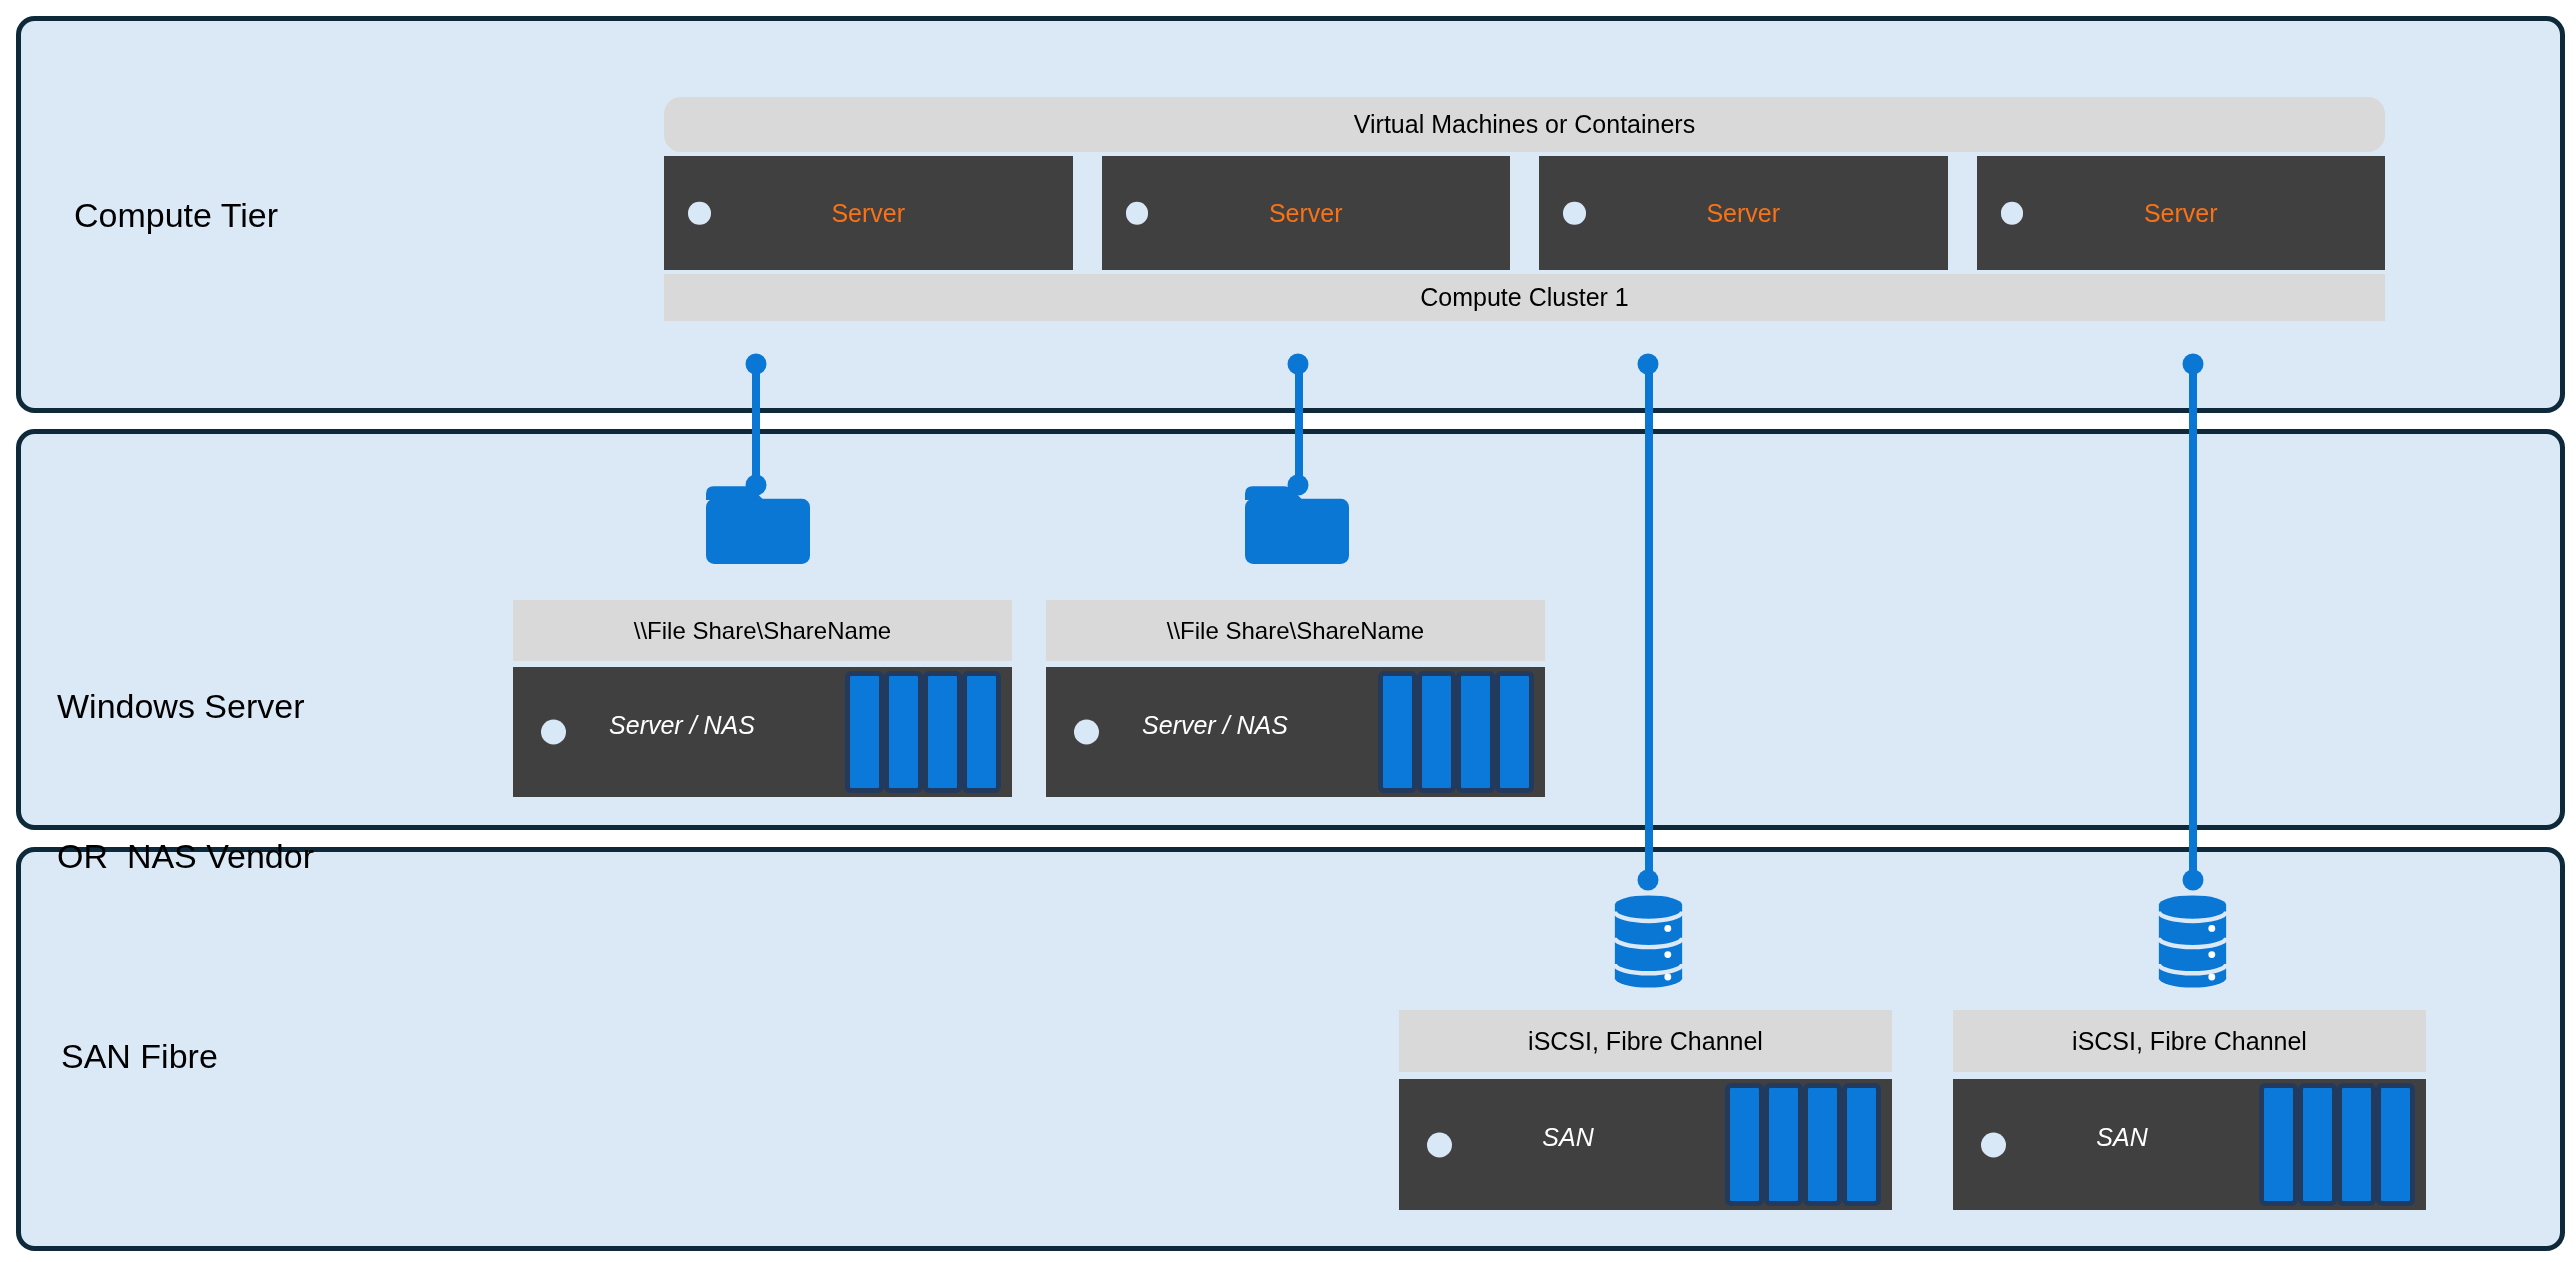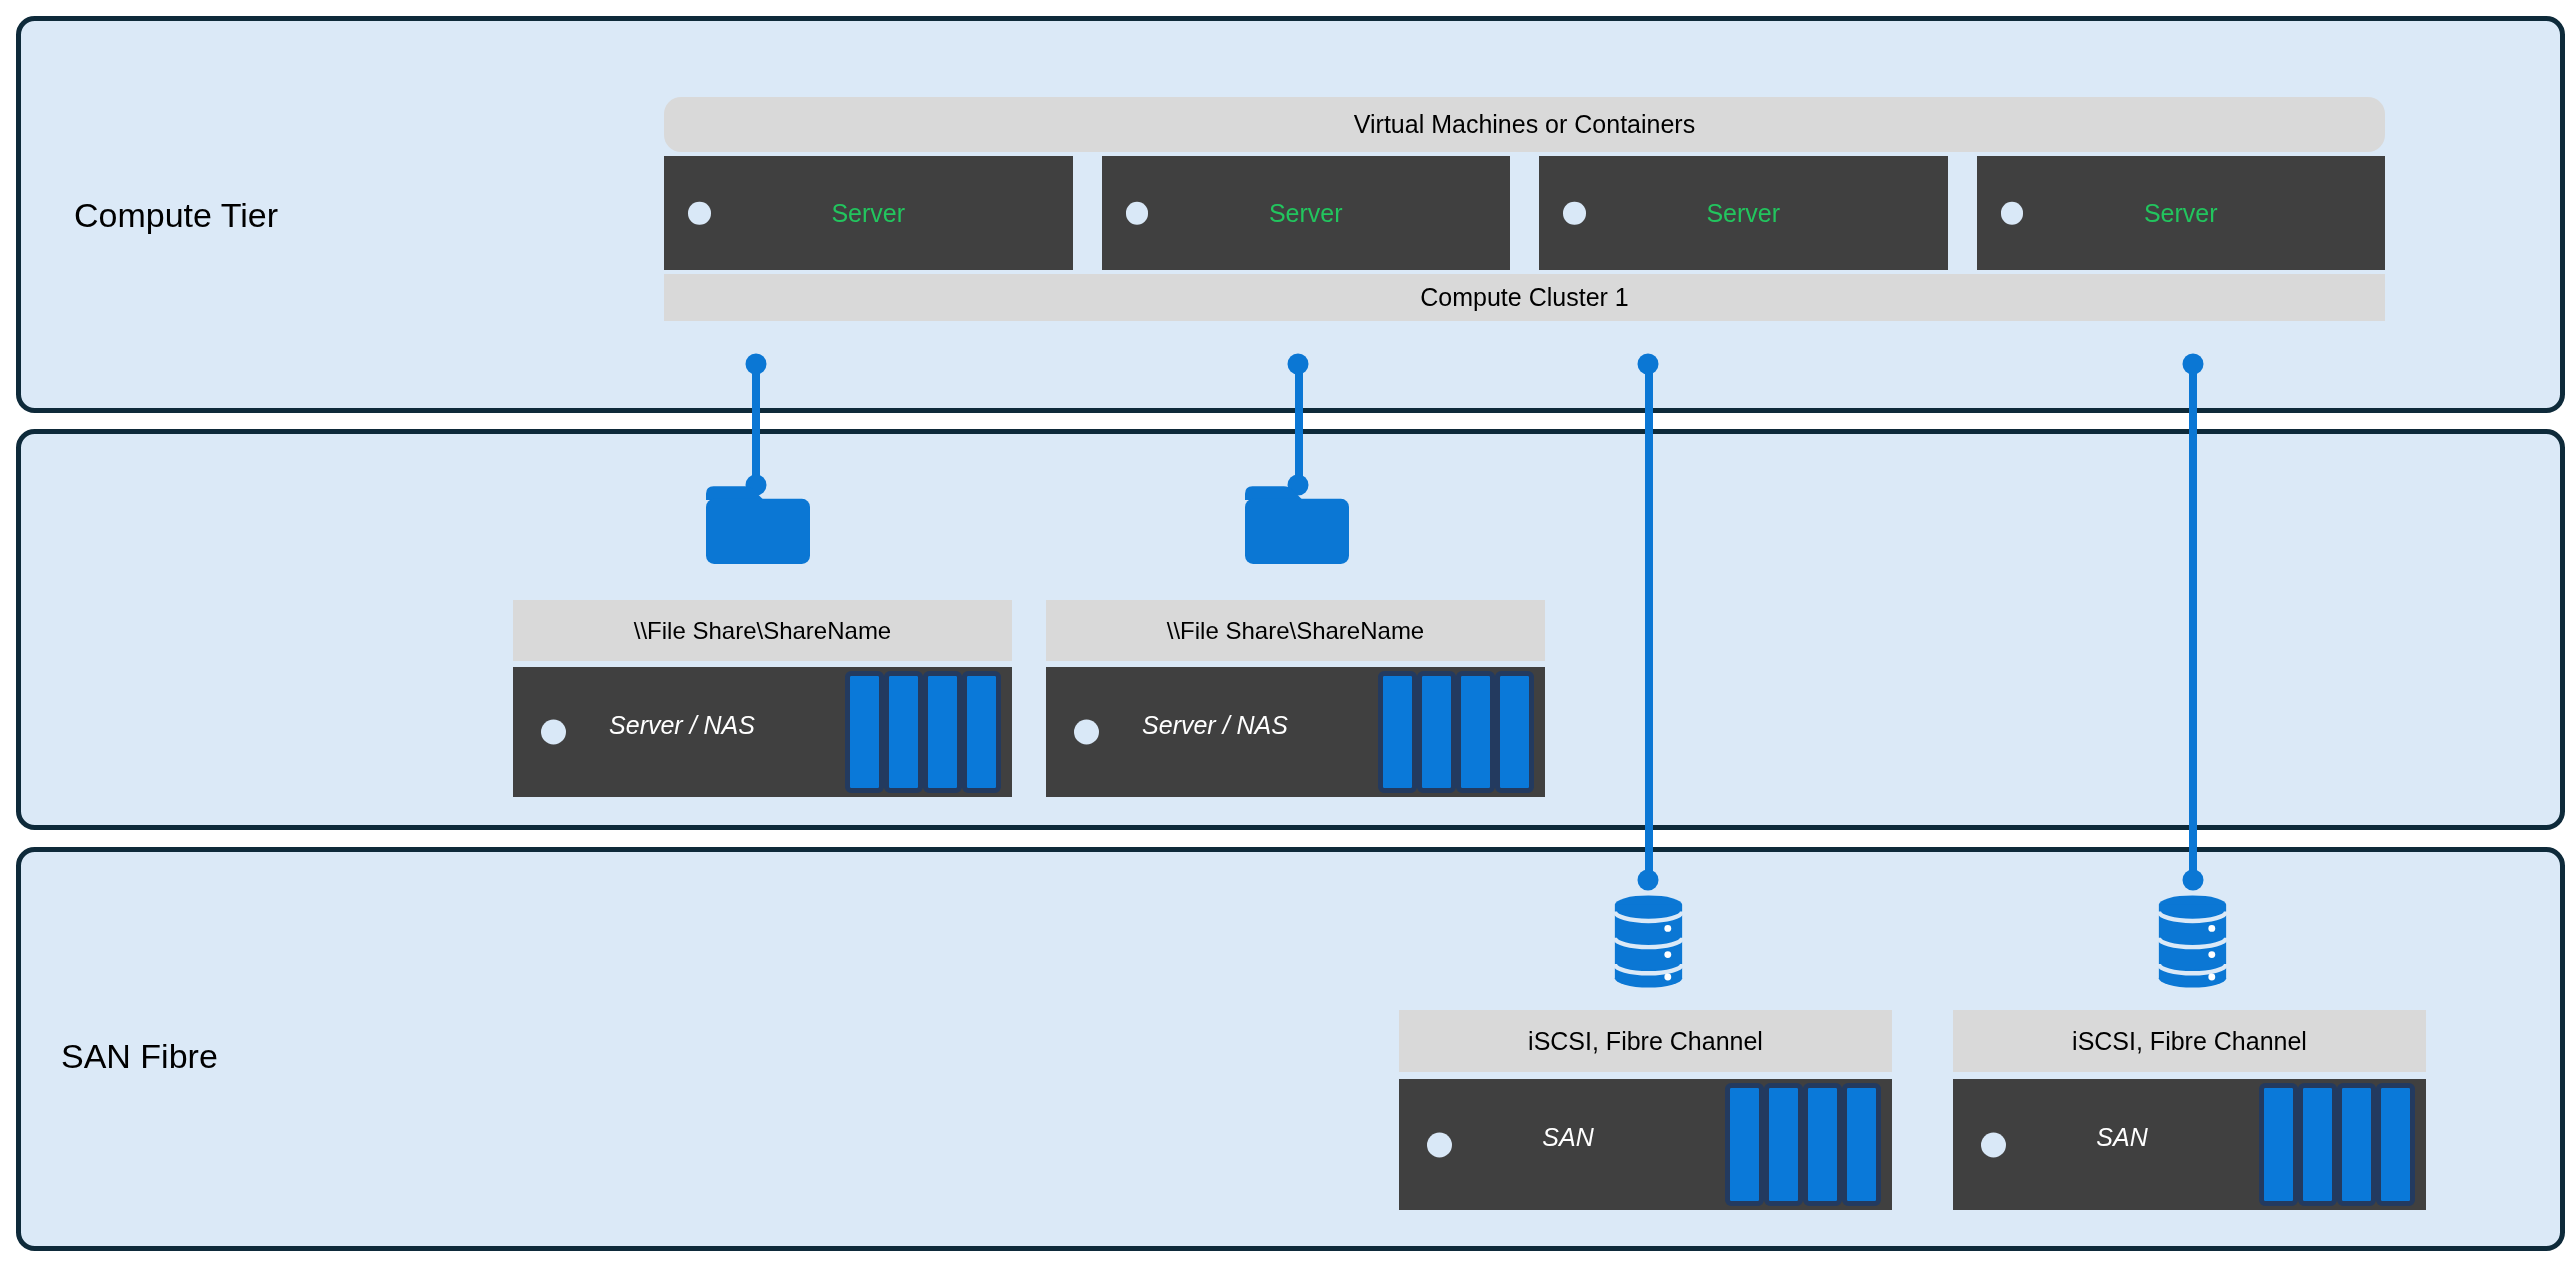--- a/index.html
+++ b/index.html
@@ -42,21 +42,21 @@
   #iscsi-bar-2{left:1953px;top:1010px;width:473px;height:62px;}
   .share-text{font-size:24px;text-underline-offset:4.4px;}
 
   
   .server-row{position:absolute;left:664px;top:156px;width:1721px;height:114px;
               display:flex;gap:29px;z-index:3;}
   .server-box{flex:1;position:relative;background:var(--device);}
   .led{position:absolute;left:24px;top:50%;transform:translateY(-50%);
        width:22.5px;height:22.5px;border-radius:50%;background:var(--led);}
   .center-label{position:absolute;inset:0;display:flex;align-items:center;justify-content:center;
-                color:#22c55e;font-size:25px;}
+                color:#f97316;font-size:25px;}
 
   
   .device-box{position:absolute;z-index:3;background:var(--device);}
   #nas-box-1{left:513px;top:667px;width:499px;height:130px;}
   #nas-box-2{left:1046px;top:667px;width:499px;height:130px;}
   #san-box-1{left:1399px;top:1079px;width:493px;height:131px;}
   #san-box-2{left:1953px;top:1079px;width:473px;height:131px;}
   .device-box .led{left:28px;width:25px;height:25px;}
   .device-label{position:absolute;left:69px;width:200px;top:0;bottom:14px;
                 display:flex;align-items:center;justify-content:center;color:#fff;font-size:25px;font-style:italic;}
@@ -82,20 +82,24 @@
 </head>
 <body>
 
 <div class="page">
 
   <div class="tier" id="tier-compute"></div>
   <div class="tier" id="tier-file"></div>
   <div class="tier" id="tier-san"></div>
 
   <div class="tier-label" id="label-compute">Compute Tier</div>
+  <div class="tier-label" id="label-file">
+    <div>Windows Server</div>
+    <div>OR  NAS Vendor</div>
+  </div>
   <div class="tier-label" id="label-san">SAN Fibre</div>
 
   <div class="graybar" id="vm-bar">Virtual Machines or Containers</div>
 
   <div class="server-row">
     <div class="server-box">
       <span class="led"></span>
       <span class="center-label">Server</span>
     </div>
     <div class="server-box">

